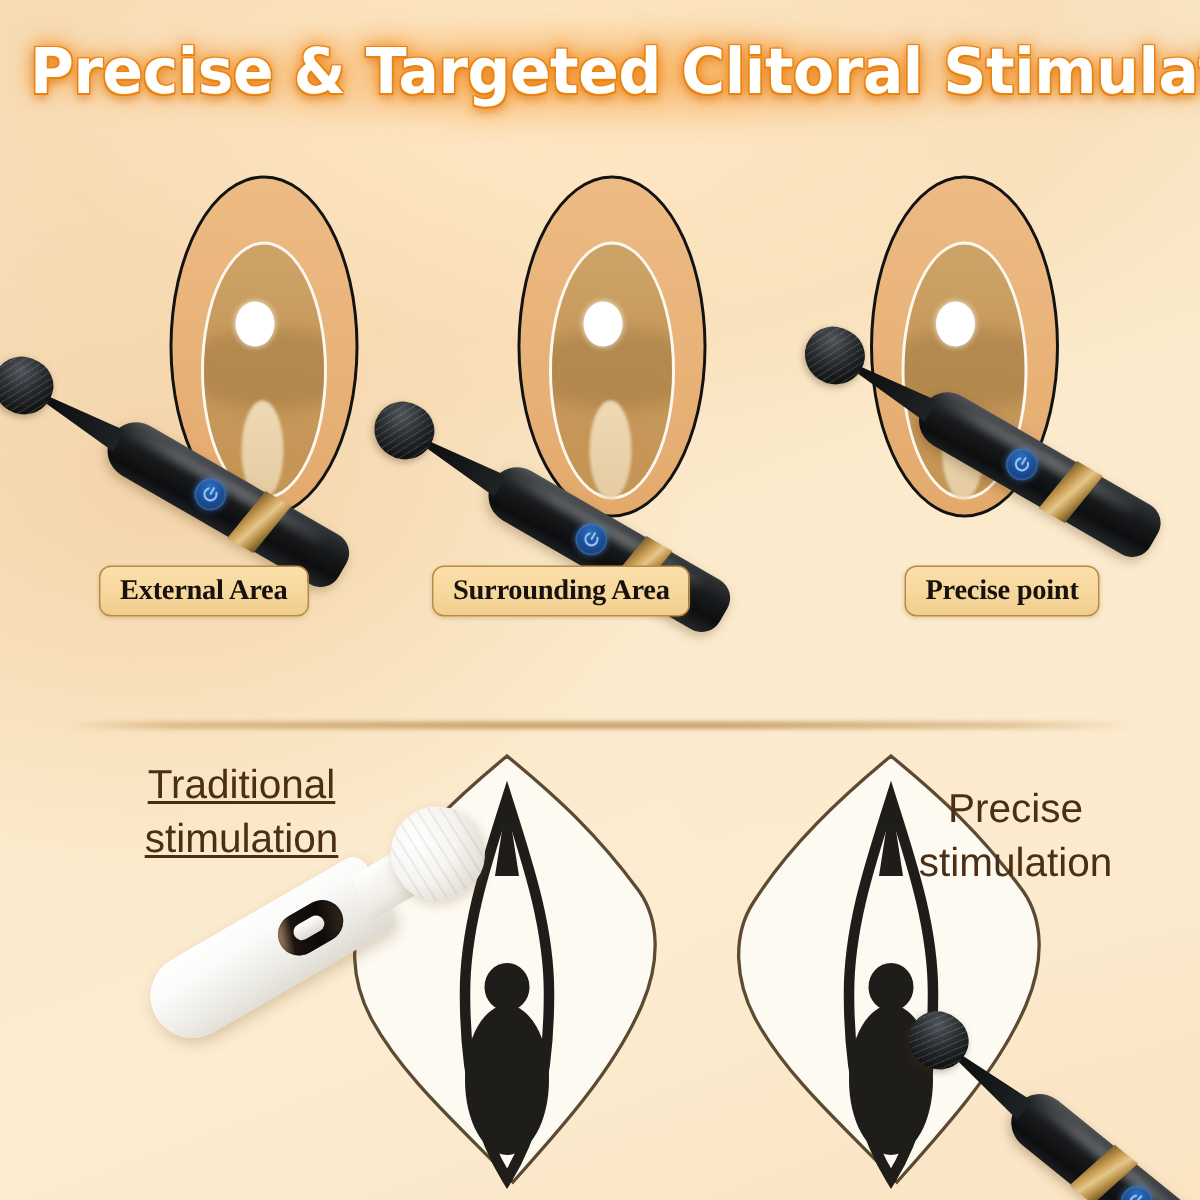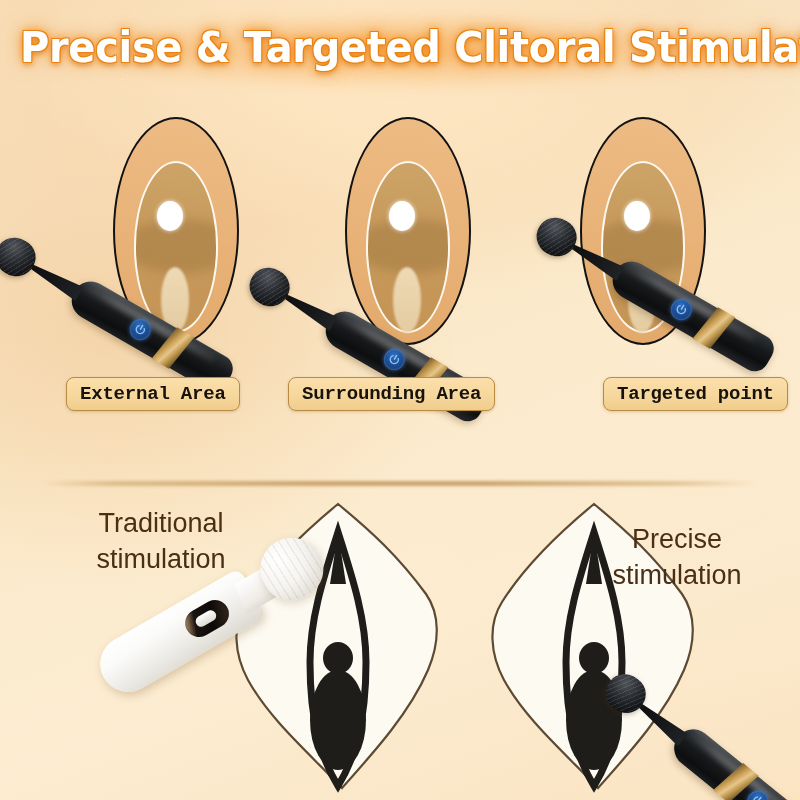--- a/index.html
+++ b/index.html
@@ -184,21 +184,21 @@
     position: absolute;
     height: 32px;
     padding: 0 13px;
     display: flex;
     align-items: center;
     justify-content: center;
     border-radius: 8px;
     background: linear-gradient(180deg, #fbdfab 0%, #f6d79c 55%, #f0cd8d 100%);
     border: 1.6px solid #b98b42;
     color: #17120b;
-    font-family: Liberation Mono, monospace;
+    font-family: Liberation Serif, serif;
     font-weight: 700;
     font-size: 19px;
     letter-spacing: -0.2px;
     white-space: nowrap;
     box-shadow: 0 1px 3px rgba(130,90,30,0.25);
   }
 
   
   .caption {
     position: absolute;
@@ -338,40 +338,40 @@
     <div class="btn">
       <svg width="13" height="13" viewBox="0 0 24 24" fill="none" stroke="#8fc4f5" stroke-width="2.6" stroke-linecap="round">
         <path d="M12 3 L12 11"></path>
         <path d="M6.5 6.5 A7.5 7.5 0 1 0 17.5 6.5"></path>
       </svg>
     </div>
     <div class="neck"></div>
     <div class="head"></div>
   </div>
 
-  <div class="pill" style="left:603px; top:377px;">Targeted point</div>
+  <div class="pill" style="left:603px; top:377px;">Precise point</div>
 
   <svg class="anat" style="left:226px; top:498px;" width="220" height="300" viewBox="0 0 220 300">
     <path d="M112 6 C146 34 172 58 200 96 C214 116 214 144 202 172 C184 214 150 252 116 290
              C84 256 44 222 22 182 C8 156 6 126 20 104 C44 66 78 34 112 6 Z" fill="#fdfaf2" stroke="#5c4a33" stroke-width="2.2"></path>
     <path d="M112 34 C126 78 140 120 140 164 C140 226 128 262 112 288
              C96 262 84 226 84 164 C84 120 98 78 112 34 Z" fill="none" stroke="#1f1d1a" stroke-width="7"></path>
     <path d="M112 34 L104 86 L120 86 Z" fill="#1f1d1a"></path>
     <ellipse cx="112" cy="160" rx="15" ry="16" fill="#1f1d1a"></ellipse>
     <ellipse cx="112" cy="222" rx="28" ry="50" fill="#1f1d1a"></ellipse>
   </svg>
 
   <div class="white-wand" style="left:104px; top:650px; transform: rotate(-30deg); transform-origin: 0 28px;">
     <div class="ww-shaft"></div>
     <div class="ww-panel"></div>
     <div class="ww-neck"></div>
     <div class="ww-head"></div>
   </div>
 
-  <div class="caption" style="left:46px; top:505px;">
+  <div class="caption" style="left:46px; top:505px;text-decoration:underline;">
     <div>Traditional</div>
     <div>stimulation</div>
   </div>
 
   <svg class="anat" style="left:482px; top:498px;" width="220" height="300" viewBox="0 0 220 300">
     <path d="M112 6 C146 34 172 58 200 96 C214 116 214 144 202 172 C184 214 150 252 116 290
              C84 256 44 222 22 182 C8 156 6 126 20 104 C44 66 78 34 112 6 Z" fill="#fdfaf2" stroke="#5c4a33" stroke-width="2.2"></path>
     <path d="M112 34 C126 78 140 120 140 164 C140 226 128 262 112 288
              C96 262 84 226 84 164 C84 120 98 78 112 34 Z" fill="none" stroke="#1f1d1a" stroke-width="7"></path>
     <path d="M112 34 L104 86 L120 86 Z" fill="#1f1d1a"></path>

